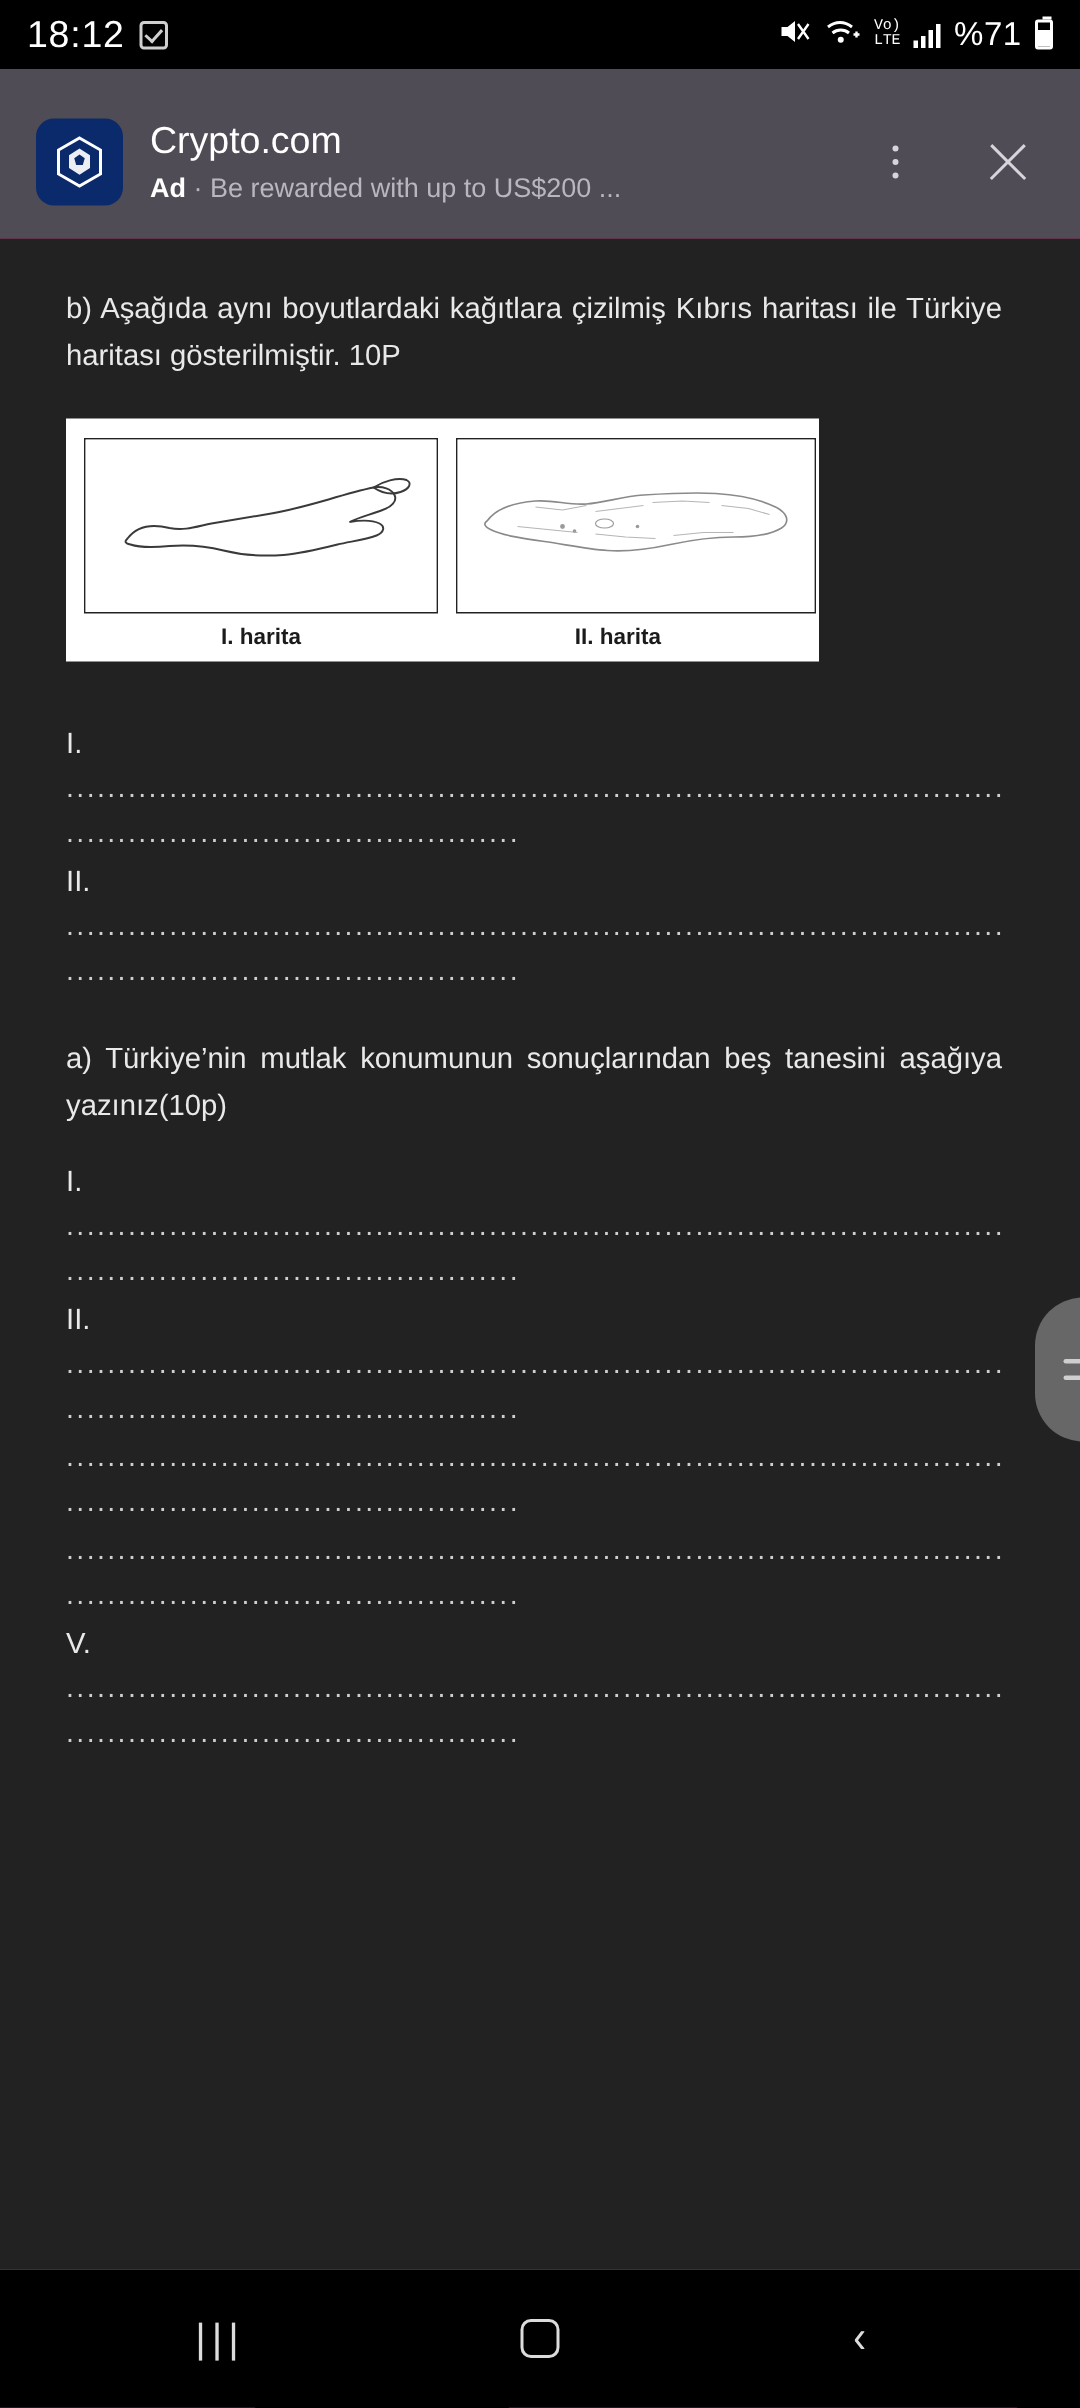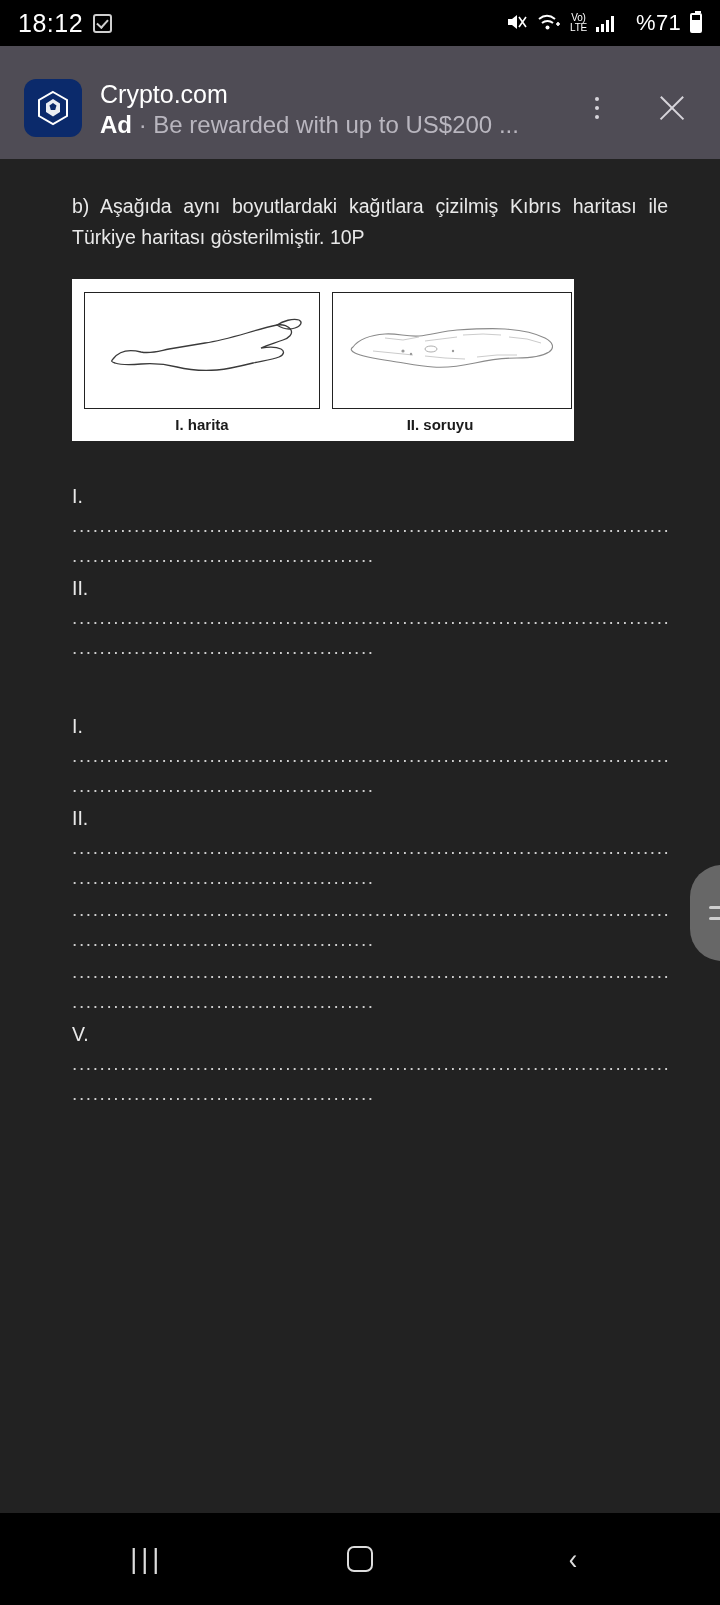--- a/index.html
+++ b/index.html
@@ -60,33 +60,34 @@
     font-size: 21px;
   }
   .ic { display: inline-block; line-height: 1; }
   .ic-mute { font-size: 19px; position: relative; }
   .ic-wifi { font-size: 19px; }
   .volte {
     font-size: 10px;
     line-height: 10px;
     text-align: center;
     letter-spacing: -0.2px;
+    font-family: Liberation Mono, monospace;
   }
   .bars {
     display: inline-flex;
     align-items: flex-end;
     gap: 2px;
     height: 17px;
   }
   .bars i { width: 3px; background: #fff; display: block; }
   .bars i:nth-child(1) { height: 5px; }
   .bars i:nth-child(2) { height: 8px; }
   .bars i:nth-child(3) { height: 12px; }
   .bars i:nth-child(4) { height: 16px; }
-  .batt-text { font-size: 22px; letter-spacing: 0.3px; margin-left: 13px; }
+  .batt-text { font-size: 22px; letter-spacing: 0.3px; }
   .batt {
     width: 12px; height: 20px;
     border: 2px solid #fff;
     border-radius: 2px;
     position: relative;
     background: linear-gradient(to top, #fff 70%, transparent 70%);
   }
   .batt::before {
     content: "";
     position: absolute;
@@ -119,21 +120,21 @@
   .ad-title {
     color: #ffffff;
     font-size: 25px;
     line-height: 31px;
     font-weight: 400;
     white-space: nowrap;
     overflow: hidden;
     text-overflow: ellipsis;
   }
   .ad-sub {
-    font-size: 24px;
+    font-size: 18px;
     line-height: 26px;
     color: #b9b6bf;
     white-space: nowrap;
     overflow: hidden;
     text-overflow: ellipsis;
     margin-top: 2px;
   }
   .ad-sub b { color: #ffffff; font-weight: 700; }
   .ad-menu {
     width: 34px; height: 44px;
@@ -164,21 +165,21 @@
     background: #d7d5db;
   }
   .ad-close::before { transform: rotate(45deg); }
   .ad-close::after { transform: rotate(-45deg); }
 
   
   .content {
     flex: 1 1 auto;
     background: #222222;
     color: #e8e8e8;
-    padding: 32px 52px 0 72px;
+    padding: 32px 52px 0 44px;
     position: relative;
     overflow: hidden;
   }
   .para {
     font-size: 19.5px;
     line-height: 31px;
     text-align: justify;
     color: #e9e9e9;
   }
   .para.q2 { margin-top: 0; }
@@ -390,41 +391,42 @@
             </g>
             <ellipse cx="98" cy="56" rx="6" ry="3" fill="none" stroke="#9a9a9a" stroke-width="0.8"></ellipse>
             <circle cx="70" cy="58" r="1.6" fill="#9a9a9a"></circle>
             <circle cx="78" cy="61" r="1.2" fill="#9a9a9a"></circle>
             <circle cx="120" cy="58" r="1.2" fill="#9a9a9a"></circle>
           </svg>
         </div>
       </div>
       <div class="fig-caption-row">
         <div class="fig-cap left">I. harita</div>
-        <div class="fig-cap right">II. soruyu</div>
+        <div class="fig-cap right">II. harita</div>
       </div>
     </div>
 
 
     <div class="spacer-20"></div>
 
     <div class="ans-block">
       <div class="label">I.</div>
       <div class="dots">...........................................................................................................................</div>
       <div class="dots short">................................................................</div>
     </div>
     <div class="ans-block">
       <div class="label">II.</div>
       <div class="dots">...........................................................................................................................</div>
       <div class="dots short">................................................................</div>
     </div>
 
 
     <div class="spacer-26"></div>
 
+    <div class="para">a) Türkiye’nin mutlak konumunun sonuçlarından beş tanesini aşağıya yazınız(10p)</div>
 
     <div class="spacer-20"></div>
 
     <div class="ans-block">
       <div class="label">I.</div>
       <div class="dots">...........................................................................................................................</div>
       <div class="dots short">................................................................</div>
     </div>
     <div class="ans-block">
       <div class="label">II.</div>

